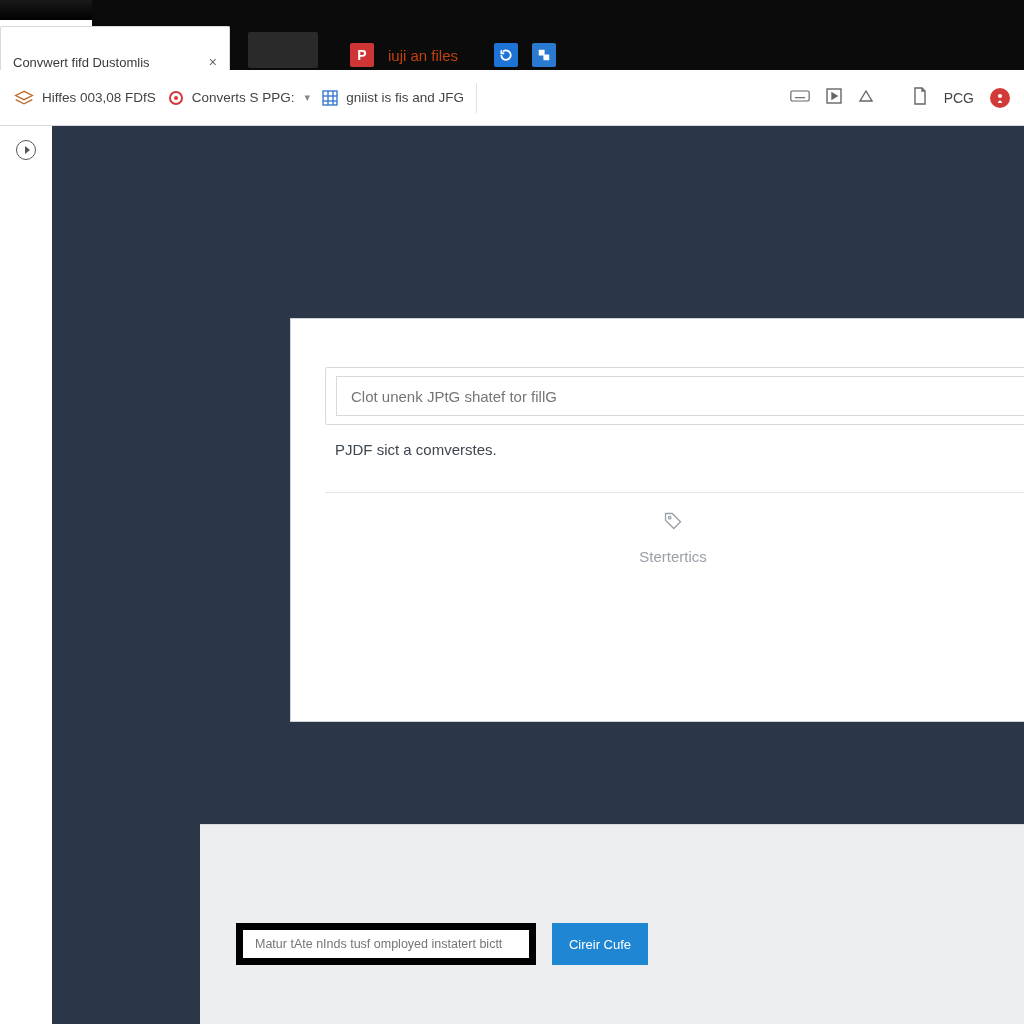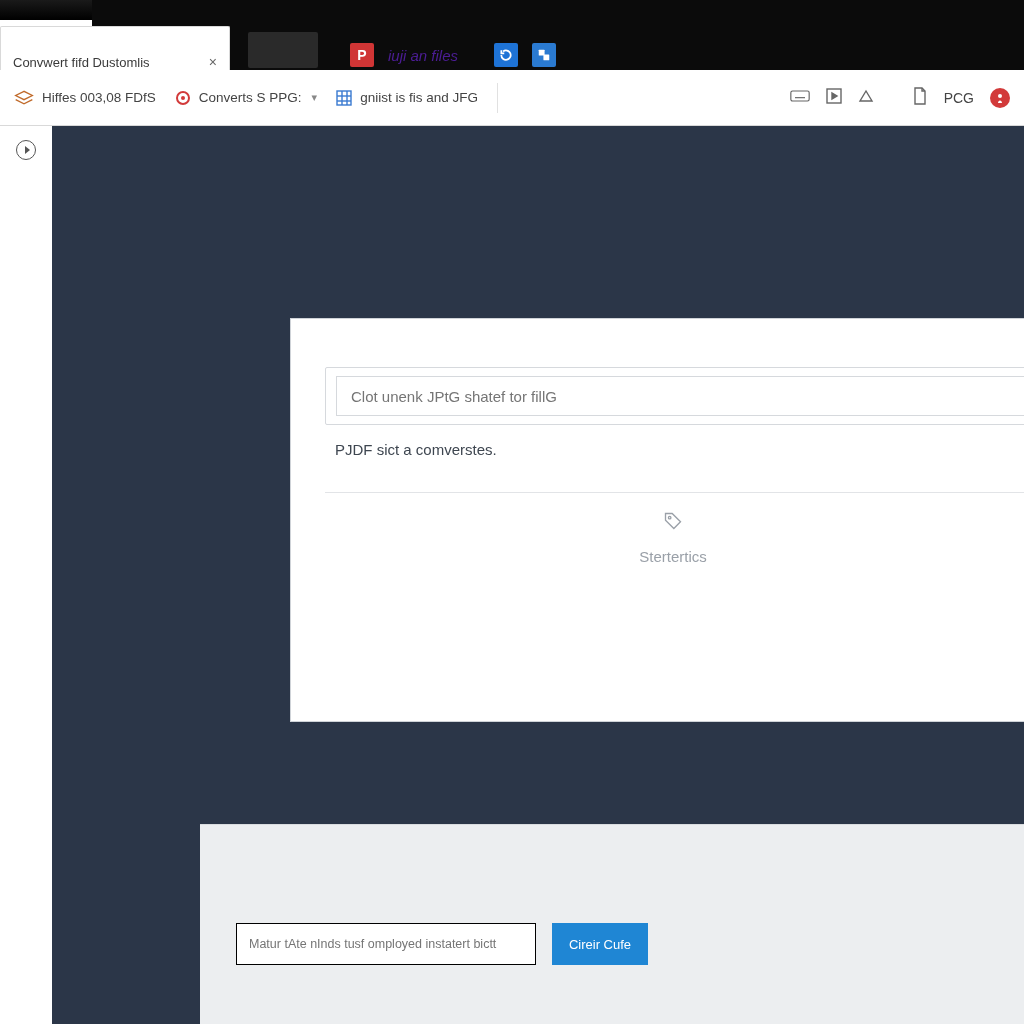--- a/index.html
+++ b/index.html
@@ -71,31 +71,31 @@
   }
   .sq {
     width: 24px; height: 24px;
     display:flex; align-items:center; justify-content:center;
     font-size: 14px; font-weight: bold; color:#fff;
     border-radius: 2px;
   }
   .sq-red { background:#d03535; }
   .sq-blue { background:#1e73d6; }
   .sq-blue2 { background:#2a7ad1; }
-  .top-label { color:#4c1d95; font-size:15px;font-style:italic; }
+  .top-label { color:#c2410c; font-size:15px; }
   
   
   .toolbar {
     height: 56px;
     background: #fff;
     border-bottom: 1px solid #d9d9d9;
     display: flex;
     align-items: center;
     padding: 0 14px;
-    gap: 19px;
+    gap: 12px;
     position: relative;
     z-index: 5;
   }
   .tb-group { display:flex; align-items:center; gap:8px; font-size:13.5px; color:#444; }
   .stack-icon svg, .tb-group svg { display:block; }
   .chev { font-size:11px; color:#888; margin-left:2px;}
   .tb-sep { width:1px; height:30px; background:#e1e1e1; }
   .tb-right { margin-left:auto; display:flex; align-items:center; gap:16px; }
   .circ-red {
     width:20px; height:20px; border-radius:50%;
@@ -193,21 +193,21 @@
     width: 900px;
     height: 220px;
     background:#eceef0;
     border-top:1px solid #d9dcdf;
     padding: 98px 36px 0 36px;
     display:flex; align-items:flex-start; gap:16px;
   }
   .bottom-input {
     width: 300px;
     height: 42px;
-    border:1px solid #000000;
+    border:7px solid #000000;
     background:#fff;
     font-size:12.5px;
     color:#6a7078;
     padding: 7px 12px;
   }
   .bottom-btn {
     height: 42px;
     min-width: 96px;
     padding: 0 12px;
     background:#1f86d4;

